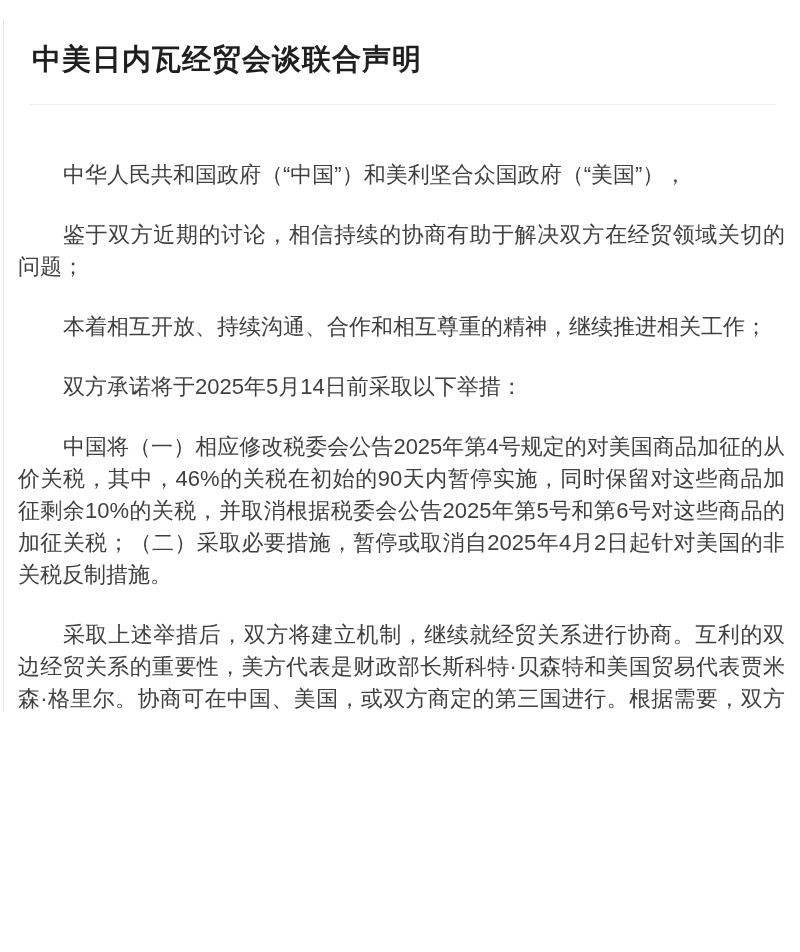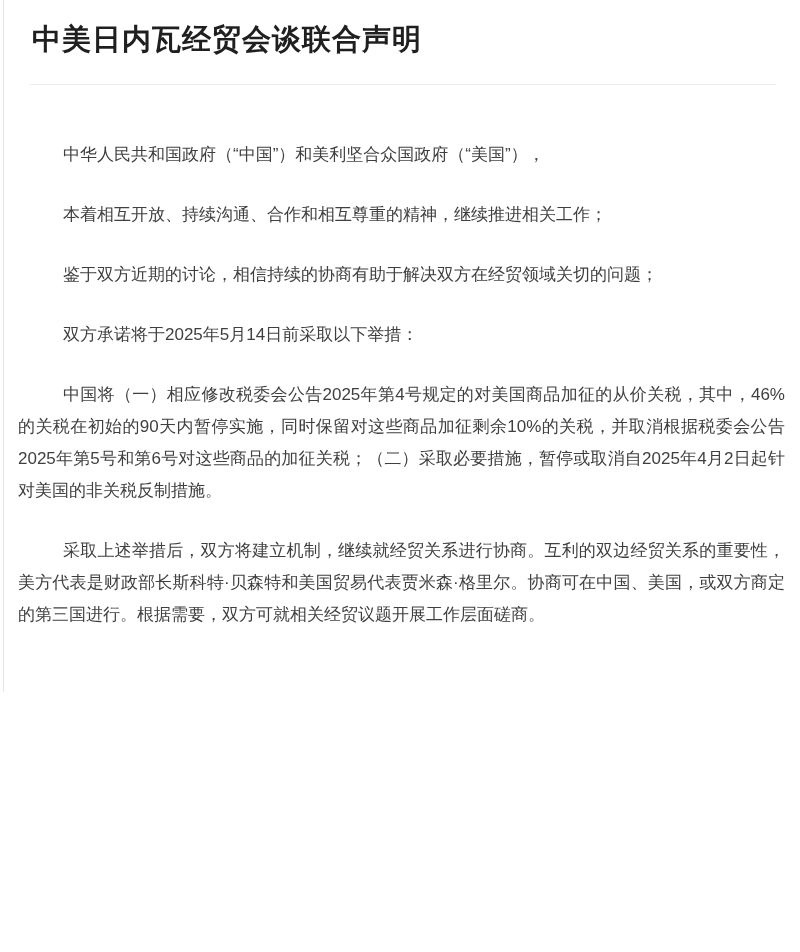--- a/index.html
+++ b/index.html
@@ -6,20 +6,21 @@
   body {
     width: 800px; height: 952px;
     background: #ffffff;
     font-family: "Liberation Sans", sans-serif;
   }
   .page {
     position: relative;
     width: 800px; height: 692px;
     background: #ffffff;
     overflow: hidden;
+    margin-top: 20px;
   }
   .left-border {
     position: absolute;
     left: 3px; top: 0; bottom: 0;
     width: 1px;
     background: #e7e7e7;
   }
   .page-title {
     position: absolute;
     left: 32px; top: 20px; right: 20px;
@@ -39,21 +40,21 @@
     border-top: 1px solid #ededed;
     margin: 0;
   }
   .divider-top { top: 84px; }
   .divider-bottom { top: 933px; }
   .article {
     position: absolute;
     left: 18px; top: 139px;
     width: 767px;
     color: #3f3f3f;
-    font-size: 17px;
+    font-size: 22px;
     line-height: 32px;
     text-align: justify;
   }
   .article p {
     margin: 0 0 28px 0;
     text-indent: 45px;
   }
   .back-to-top {
     position: absolute;
     left: 733px; top: 945px;
@@ -69,22 +70,22 @@
 
 <div class="page">
   <div class="left-border"></div>
 
   <h1 class="page-title">中美日内瓦经贸会谈联合声明</h1>
 
   <hr class="divider divider-top">
 
   <div class="article">
     <p>中华人民共和国政府（“中国”）和美利坚合众国政府（“美国”），</p>
+    <p>鉴于双方近期的讨论，相信持续的协商有助于解决双方在经贸领域关切的问题；</p>
     <p>本着相互开放、持续沟通、合作和相互尊重的精神，继续推进相关工作；</p>
-    <p>鉴于双方近期的讨论，相信持续的协商有助于解决双方在经贸领域关切的问题；</p>
     <p>双方承诺将于2025年5月14日前采取以下举措：</p>
     <p>中国将（一）相应修改税委会公告2025年第4号规定的对美国商品加征的从价关税，其中，46%的关税在初始的90天内暂停实施，同时保留对这些商品加征剩余10%的关税，并取消根据税委会公告2025年第5号和第6号对这些商品的加征关税；（二）采取必要措施，暂停或取消自2025年4月2日起针对美国的非关税反制措施。</p>
     <p>采取上述举措后，双方将建立机制，继续就经贸关系进行协商。互利的双边经贸关系的重要性，美方代表是财政部长斯科特·贝森特和美国贸易代表贾米森·格里尔。协商可在中国、美国，或双方商定的第三国进行。根据需要，双方可就相关经贸议题开展工作层面磋商。</p>
   </div>
 
   <hr class="divider divider-bottom">
 
   <div class="back-to-top"></div>
 </div>
 

